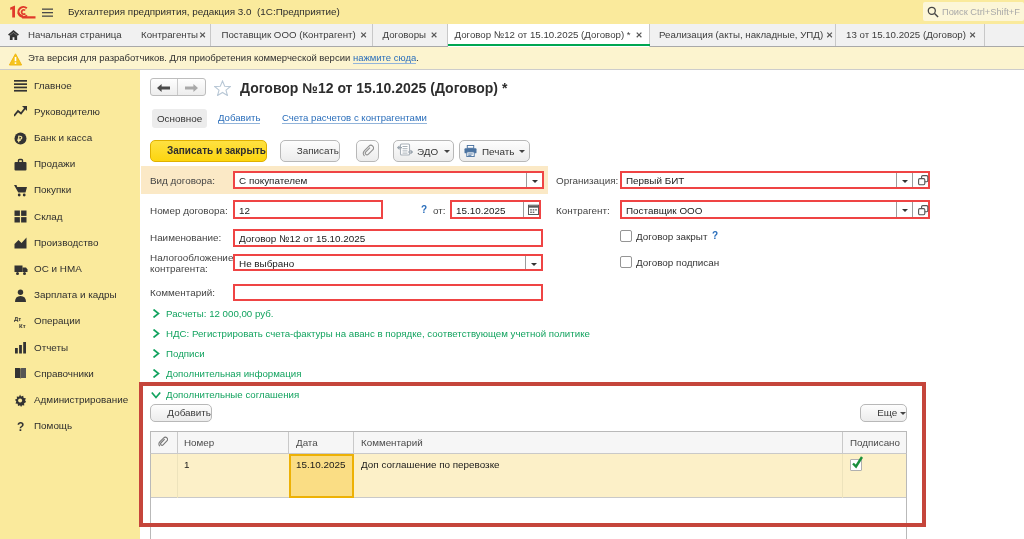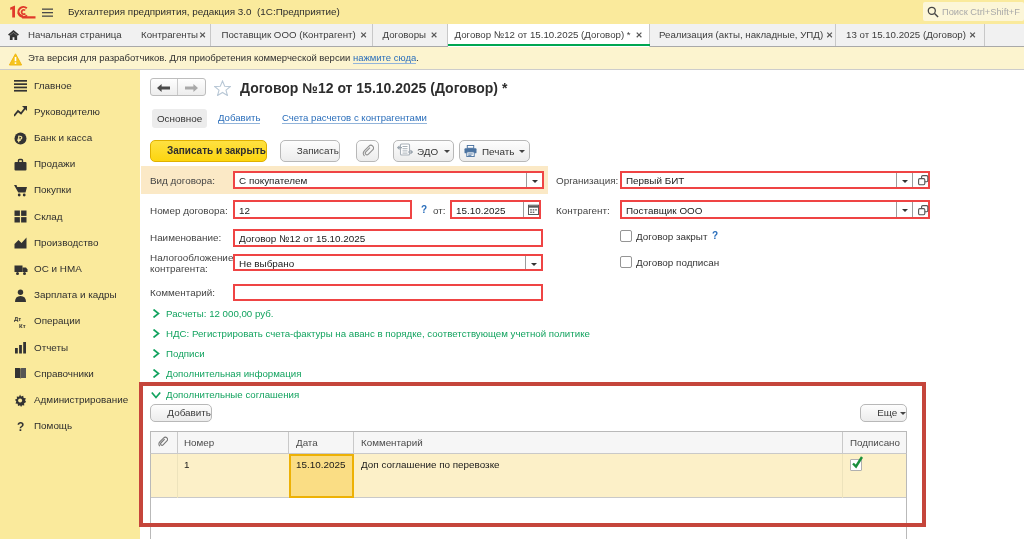--- a/index.html
+++ b/index.html
@@ -249,21 +249,21 @@
     <line x1="4.5" y1="9.7" x2="9.5" y2="9.7" stroke="#4a72a0"></line>
     <line x1="4.5" y1="11.2" x2="8" y2="11.2" stroke="#4a72a0"></line>
   </svg>
 <div class="abs" style="left:482px;top:146px;font-size:9.9px;color:#333">Печать</div>
 <div class="abs" style="left:519px;top:150px;border-left:3px solid transparent;border-right:3px solid transparent;border-top:3.5px solid #444"></div>
 
 <div class="abs" style="left:141px;top:166px;width:407px;height:28px;background:#fbe9c6"></div>
 <div class="lbl" style="left:150px;top:175px">Вид договора:</div>
 <div class="inp" style="left:233px;top:171px;width:311px;height:18px;line-height:16px">С покупателем<span class="combo-arr"></span></div>
 <div class="lbl" style="left:150px;top:204.5px">Номер договора:</div>
-<div class="inp" style="left:233px;top:200px;width:179px;height:19px;line-height:17px">12</div>
+<div class="inp" style="left:233px;top:200px;width:150px;height:19px;line-height:17px">12</div>
 <div class="abs" style="left:421px;top:204px;font-size:10px;font-weight:bold;color:#2a6ebb">?</div>
 <div class="lbl" style="left:433px;top:204.5px">от:</div>
 <div class="inp" style="left:450px;top:200px;width:91px;height:19px;line-height:17px">15.10.2025<span style="position:absolute;right:0;top:0;bottom:0;width:16px;border-left:1px solid #9b9b9b;background:#fff"></span></div>
 <svg class="abs" style="left:528px;top:204px" width="11" height="11" viewBox="0 0 11 11">
     <rect x="0.5" y="1.2" width="10" height="9.3" fill="none" stroke="#5a5a5a" stroke-width="1"></rect>
     <rect x="1" y="1.7" width="9" height="2" fill="#5a5a5a"></rect>
     <g fill="#5a5a5a">
       <rect x="2.2" y="5.2" width="1.6" height="1.3"></rect>
       <rect x="4.7" y="5.2" width="1.6" height="1.3"></rect>
       <rect x="7.2" y="5.2" width="1.6" height="1.3"></rect>

